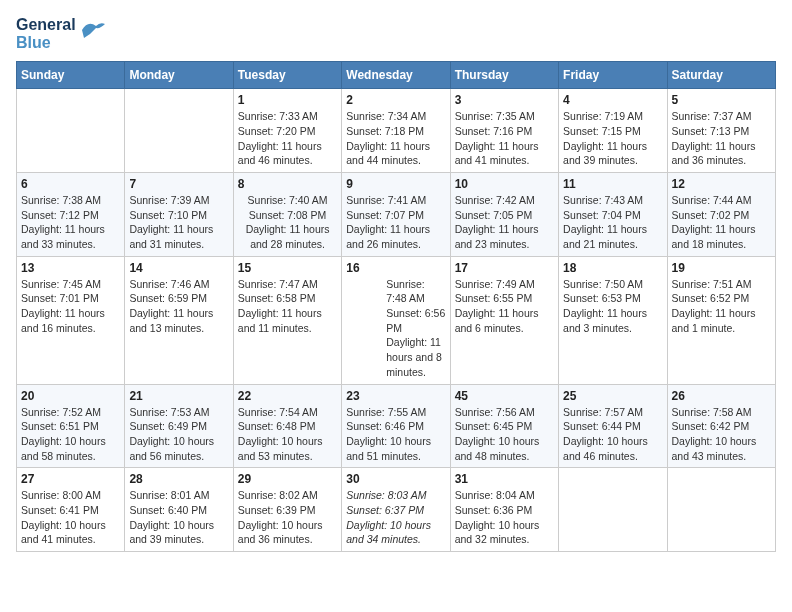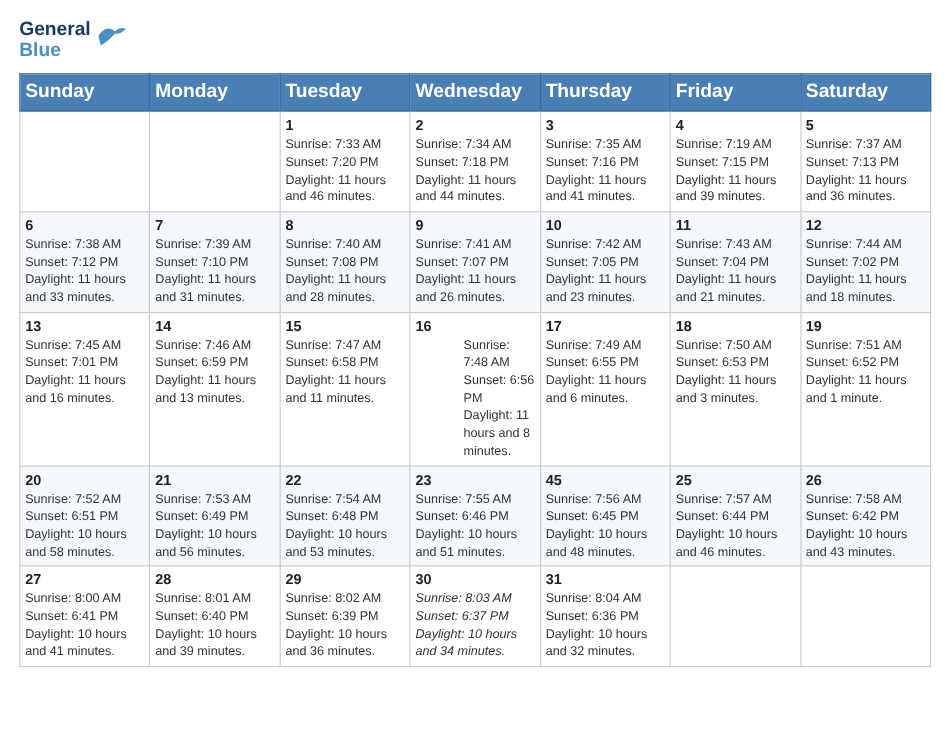--- a/index.html
+++ b/index.html
@@ -37,21 +37,21 @@
       width: 100%;
       border-collapse: collapse;
       font-size: 11px;
     }
     .calendar th {
       background: #4a7fb5;
       color: #fff;
       padding: 6px 4px;
       text-align: left;
       font-weight: bold;
-      font-size: 16px;
+      font-size: 12px;
       border: 1px solid #3a6a9a;
     }
     .calendar td {
       border: 1px solid #ccc;
       padding: 4px;
       vertical-align: top;
       width: 108px;
       min-height: 70px;
       background: #fff;
     }
@@ -153,21 +153,21 @@
 Daylight: 11 hours and 33 minutes.</div>
         </td>
         <td>
           <span class="day-number">7</span>
           <div class="day-info" style="white-space: pre-line;">Sunrise: 7:39 AM
 Sunset: 7:10 PM
 Daylight: 11 hours and 31 minutes.</div>
         </td>
         <td>
           <span class="day-number">8</span>
-          <div class="day-info" style="white-space: pre-line;">Sunrise: 7:40 AM
+          <div class="day-info" style="white-space: pre-line; text-align: center;">Sunrise: 7:40 AM
 Sunset: 7:08 PM
 Daylight: 11 hours and 28 minutes.</div>
         </td>
         <td>
           <span class="day-number">9</span>
           <div class="day-info" style="white-space: pre-line;">Sunrise: 7:41 AM
 Sunset: 7:07 PM
 Daylight: 11 hours and 26 minutes.</div>
         </td>
         <td>

